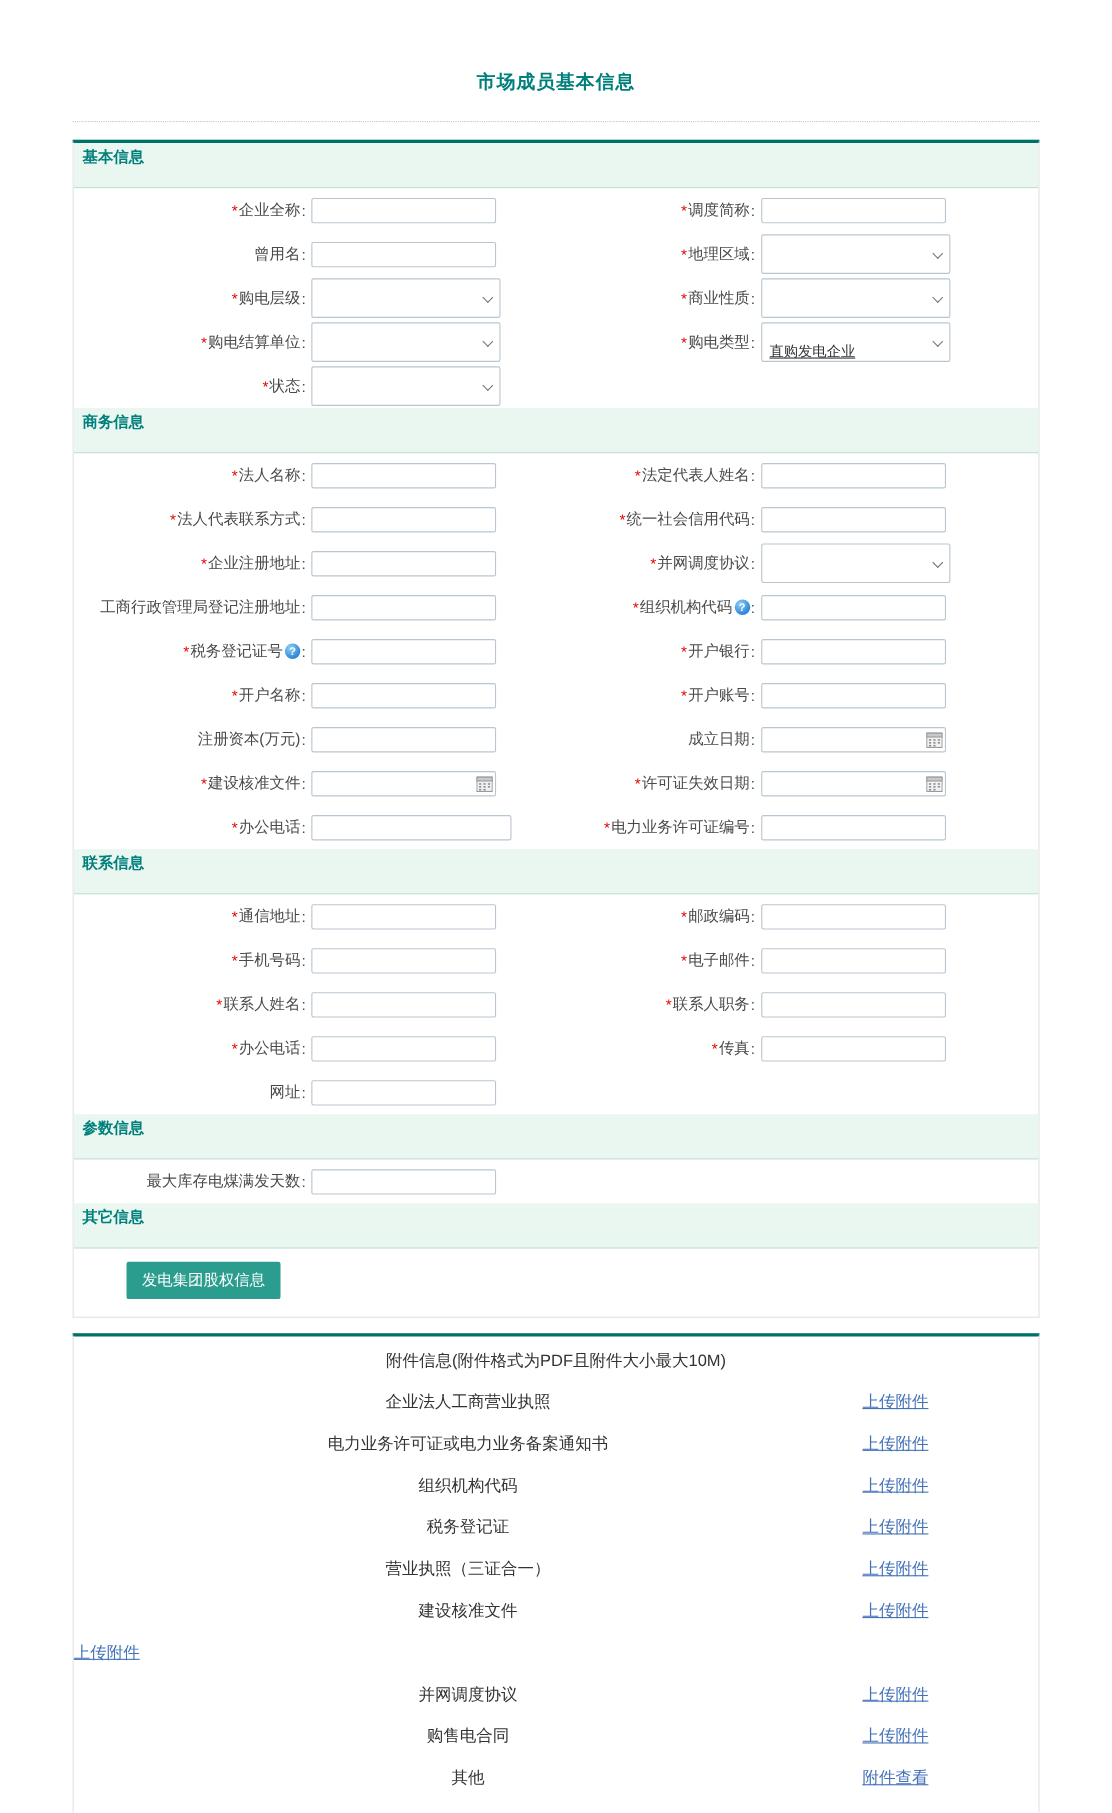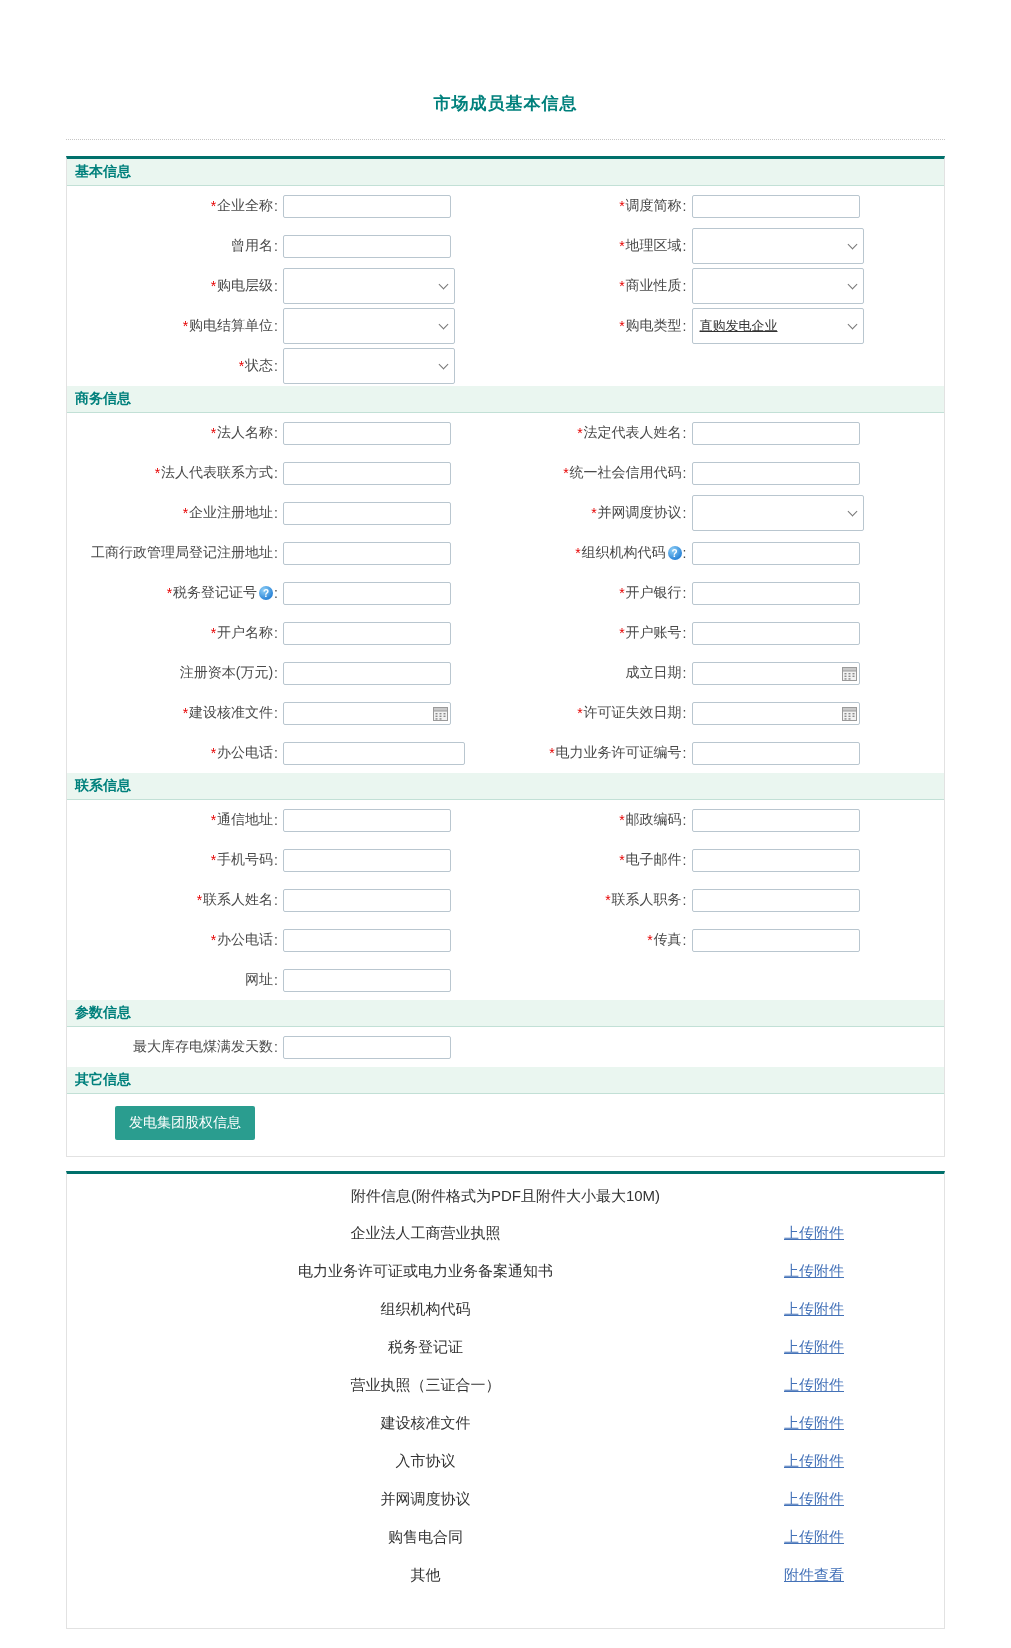--- a/index.html
+++ b/index.html
@@ -1,43 +1,43 @@
 <!DOCTYPE html>
 <html><head>
 <meta charset="utf-8">
 <style>
   * { box-sizing: border-box; margin: 0; padding: 0; }
   html,body { background:#ffffff; }
   body { font-family:"Liberation Sans","DejaVu Sans",sans-serif; color:#333; }
   .page { width:1011px; height:1648px; margin:0 auto; background:#fff; overflow:hidden; position:relative; }
 
-  .page-title { text-align:center; color:#00807c; font-size:17px; font-weight:bold; padding-top:92px; letter-spacing:1px; }
+  .page-title { text-align:center; color:#00807c; font-size:17px; font-weight:bold; padding-top:63px; letter-spacing:1px; }
   .dotted-divider { border-top:1px dotted #c6c6c6; margin:24px 66px 16px 66px; height:0; }
 
   .panel { margin:0 66px; border:1px solid #e2e2e2; border-top:3px solid #00706b; background:#fff; }
   .panel + .panel { margin-top:14px; }
 
   .section-header { background:#eaf6f0; color:#00807c; font-weight:bold; font-size:14px;
-                    padding:4px 10px 4px 8px; border-bottom:1px solid #c2e0d6; }
+                    padding:4px 10px 18px 8px; border-bottom:1px solid #c2e0d6; }
 
   .form-row { display:flex; height:40px; align-items:center; }
   .cell { display:flex; align-items:center; width:50%; }
   .f-label { display:flex; justify-content:flex-end; align-items:center; font-size:14px; color:#4a4a4a; }
   .cell.left  .f-label { width:213px; }
   .cell.right .f-label { width:183px; }
   .req { color:#e60000; margin-right:1px; }
   .colon { margin:0 2px 0 1px; color:#4a4a4a; }
 
   .text-input { width:168px; height:23px; border:1px solid #b9c6cf; border-radius:2px;
                 padding:0 5px; font-size:13px; color:#333; background:#fff; outline:none;
                 font-family:"Liberation Sans","DejaVu Sans",sans-serif; margin-left:3px; }
   .text-input.wide { width:182px; }
 
   .select-box { width:172px; height:24px; border:1px solid #b9c6cf; border-radius:2px; background:#fff;
-                display:flex; align-items:center; padding:17px 7px; margin-left:3px; cursor:default; font-size:13px; }
+                display:flex; padding:17px 7px; margin-left:3px; cursor:default; font-size:13px; }
   .sel-value { color:#333; }
   .sel-value.filled { text-decoration:underline; }
   .chev { width:7px; height:7px; border-right:1.6px solid #777; border-bottom:1.6px solid #777;
           transform:rotate(45deg); margin-left:auto; margin-top:-4px; }
 
   .date-box { position:relative; margin-left:3px; }
   .date-box .text-input { margin-left:0; padding-right:20px; }
   .cal { position:absolute; right:3px; top:4px; width:15px; height:15px; display:block; cursor:pointer; }
 
   .help-icon { display:inline-flex; align-items:center; justify-content:center;
@@ -491,21 +491,20 @@
         </div>
         <div class="attach-row">
           <div class="attach-label">营业执照（三证合一）</div>
           <div class="attach-linkcol"><a class="attach-link">上传附件</a></div>
         </div>
         <div class="attach-row">
           <div class="attach-label">建设核准文件</div>
           <div class="attach-linkcol"><a class="attach-link">上传附件</a></div>
         </div>
         <div class="attach-row">
-          <div class="attach-label">入市协议</div>
           <div class="attach-linkcol"><a class="attach-link">上传附件</a></div>
         </div>
         <div class="attach-row">
           <div class="attach-label">并网调度协议</div>
           <div class="attach-linkcol"><a class="attach-link">上传附件</a></div>
         </div>
         <div class="attach-row">
           <div class="attach-label">购售电合同</div>
           <div class="attach-linkcol"><a class="attach-link">上传附件</a></div>
         </div>

